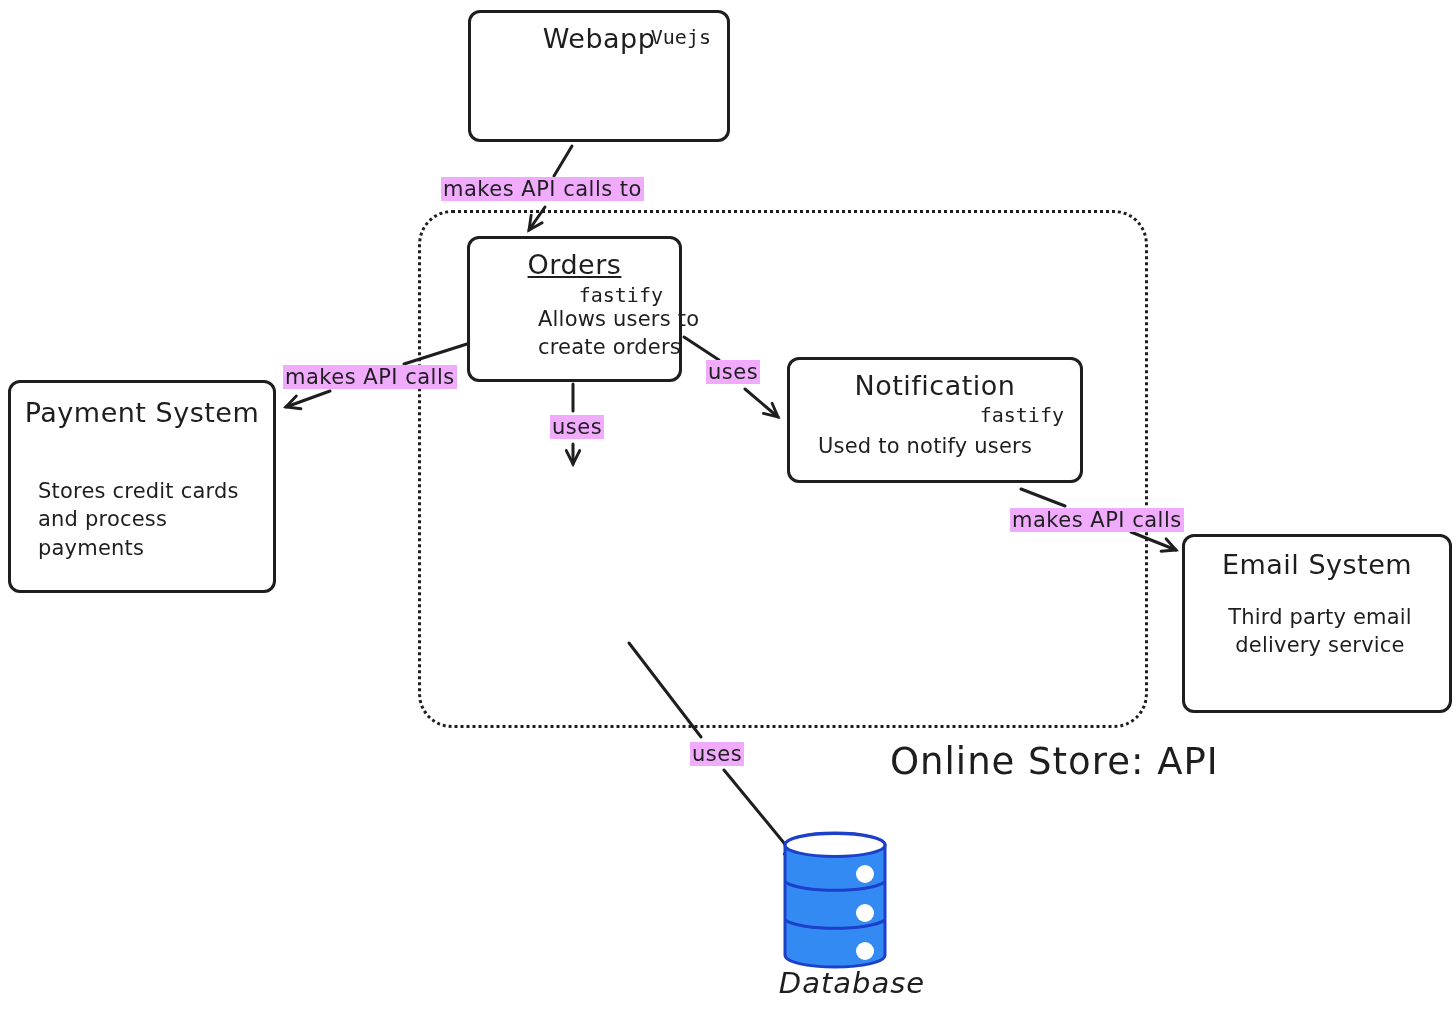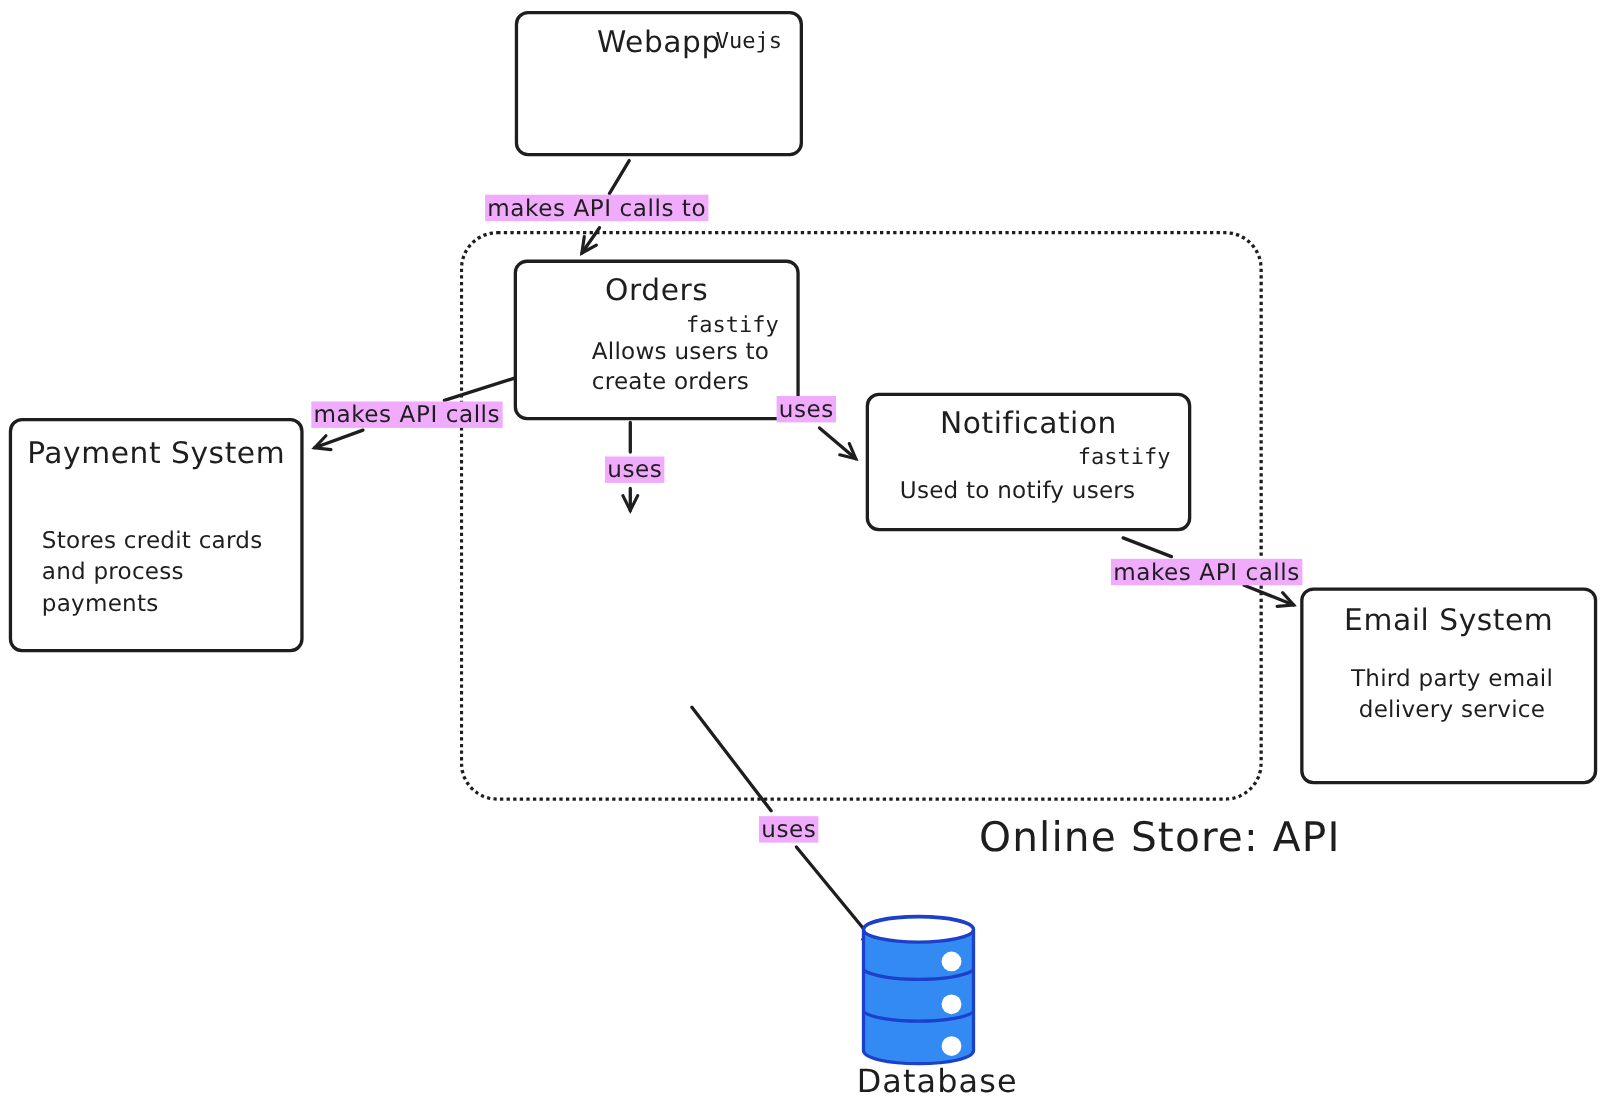--- a/index.html
+++ b/index.html
@@ -44,21 +44,21 @@
     position: absolute;
     font-size: 21px;
     line-height: 1.35;
     letter-spacing: 0.2px;
   }
   
   .node-webapp        { left: 468px; top: 10px;  width: 262px; height: 132px; }
   .node-webapp .tag   { top: 12px; }
   .node-webapp .desc  { left: 15px; top: 66px; width: 240px; }
 
-  .node-orders        { left: 467px; top: 236px; width: 260px; height: 146px; }
+  .node-orders        { left: 467px; top: 236px; width: 215px; height: 146px; text-decoration: underline; }
   .node-orders .tag   { top: 44px; }
   .node-orders .desc  { left: 20px; top: 66px; width: 185px; margin-left: 48px; }
 
   .node-notification       { left: 787px; top: 357px; width: 296px; height: 126px; }
   .node-notification .tag  { top: 43px; }
   .node-notification .desc { left: 28px; top: 72px; width: 250px; }
 
   .node-products        { left: 458px; top: 472px; width: 280px; height: 165px; }
   .node-products .tag   { top: 48px; }
   .node-products .desc  { left: 14px; top: 72px; width: 258px; }
@@ -126,20 +126,21 @@
     z-index: 2;
   }
   .db-label {
     position: absolute;
     left: 778px; top: 966px;
     width: 148px;
     text-align: center;
     font-size: 29px;
     letter-spacing: 1px;
     z-index: 2;
+    font-style: italic;
   }
 </style>
 </head>
 <body>
 
 <div class="canvas">
 
   <div class="group-box"></div>
   <div class="group-label">Online Store: API</div>
 

